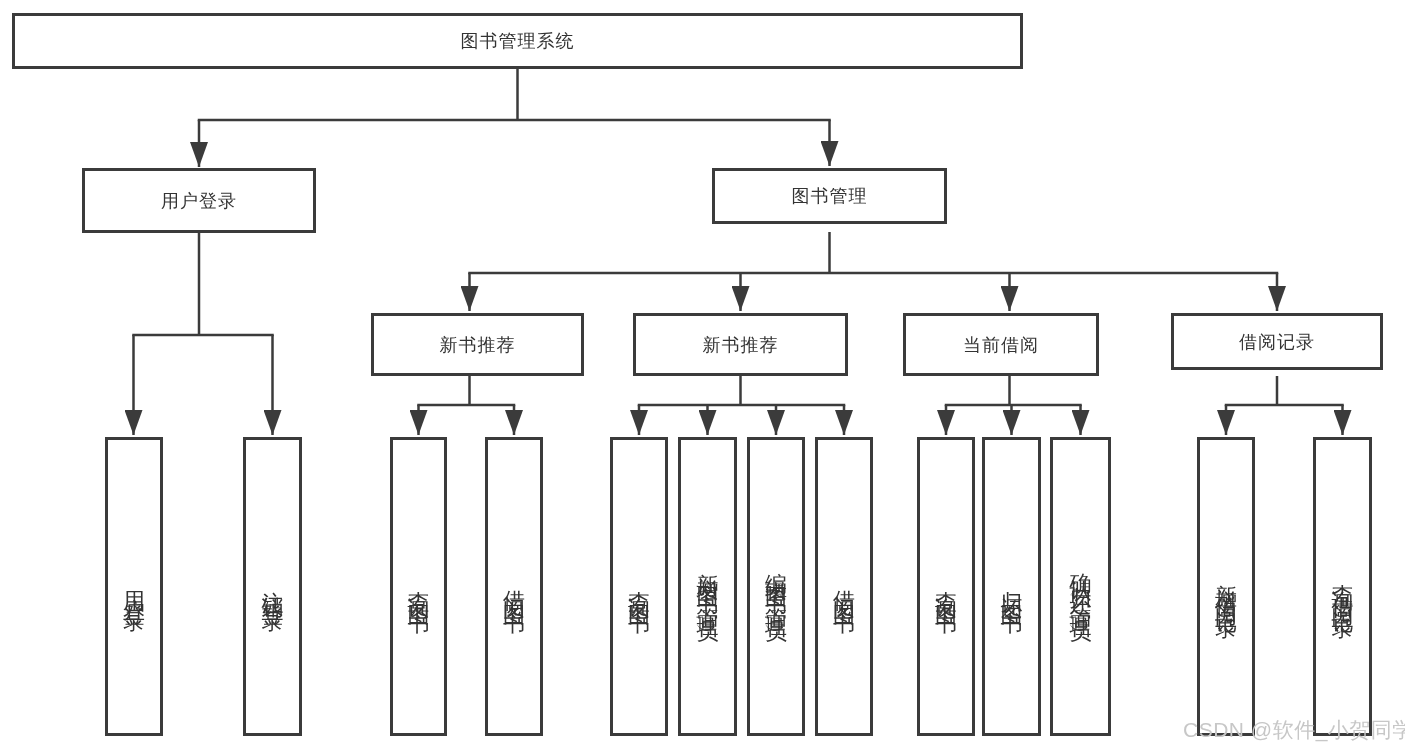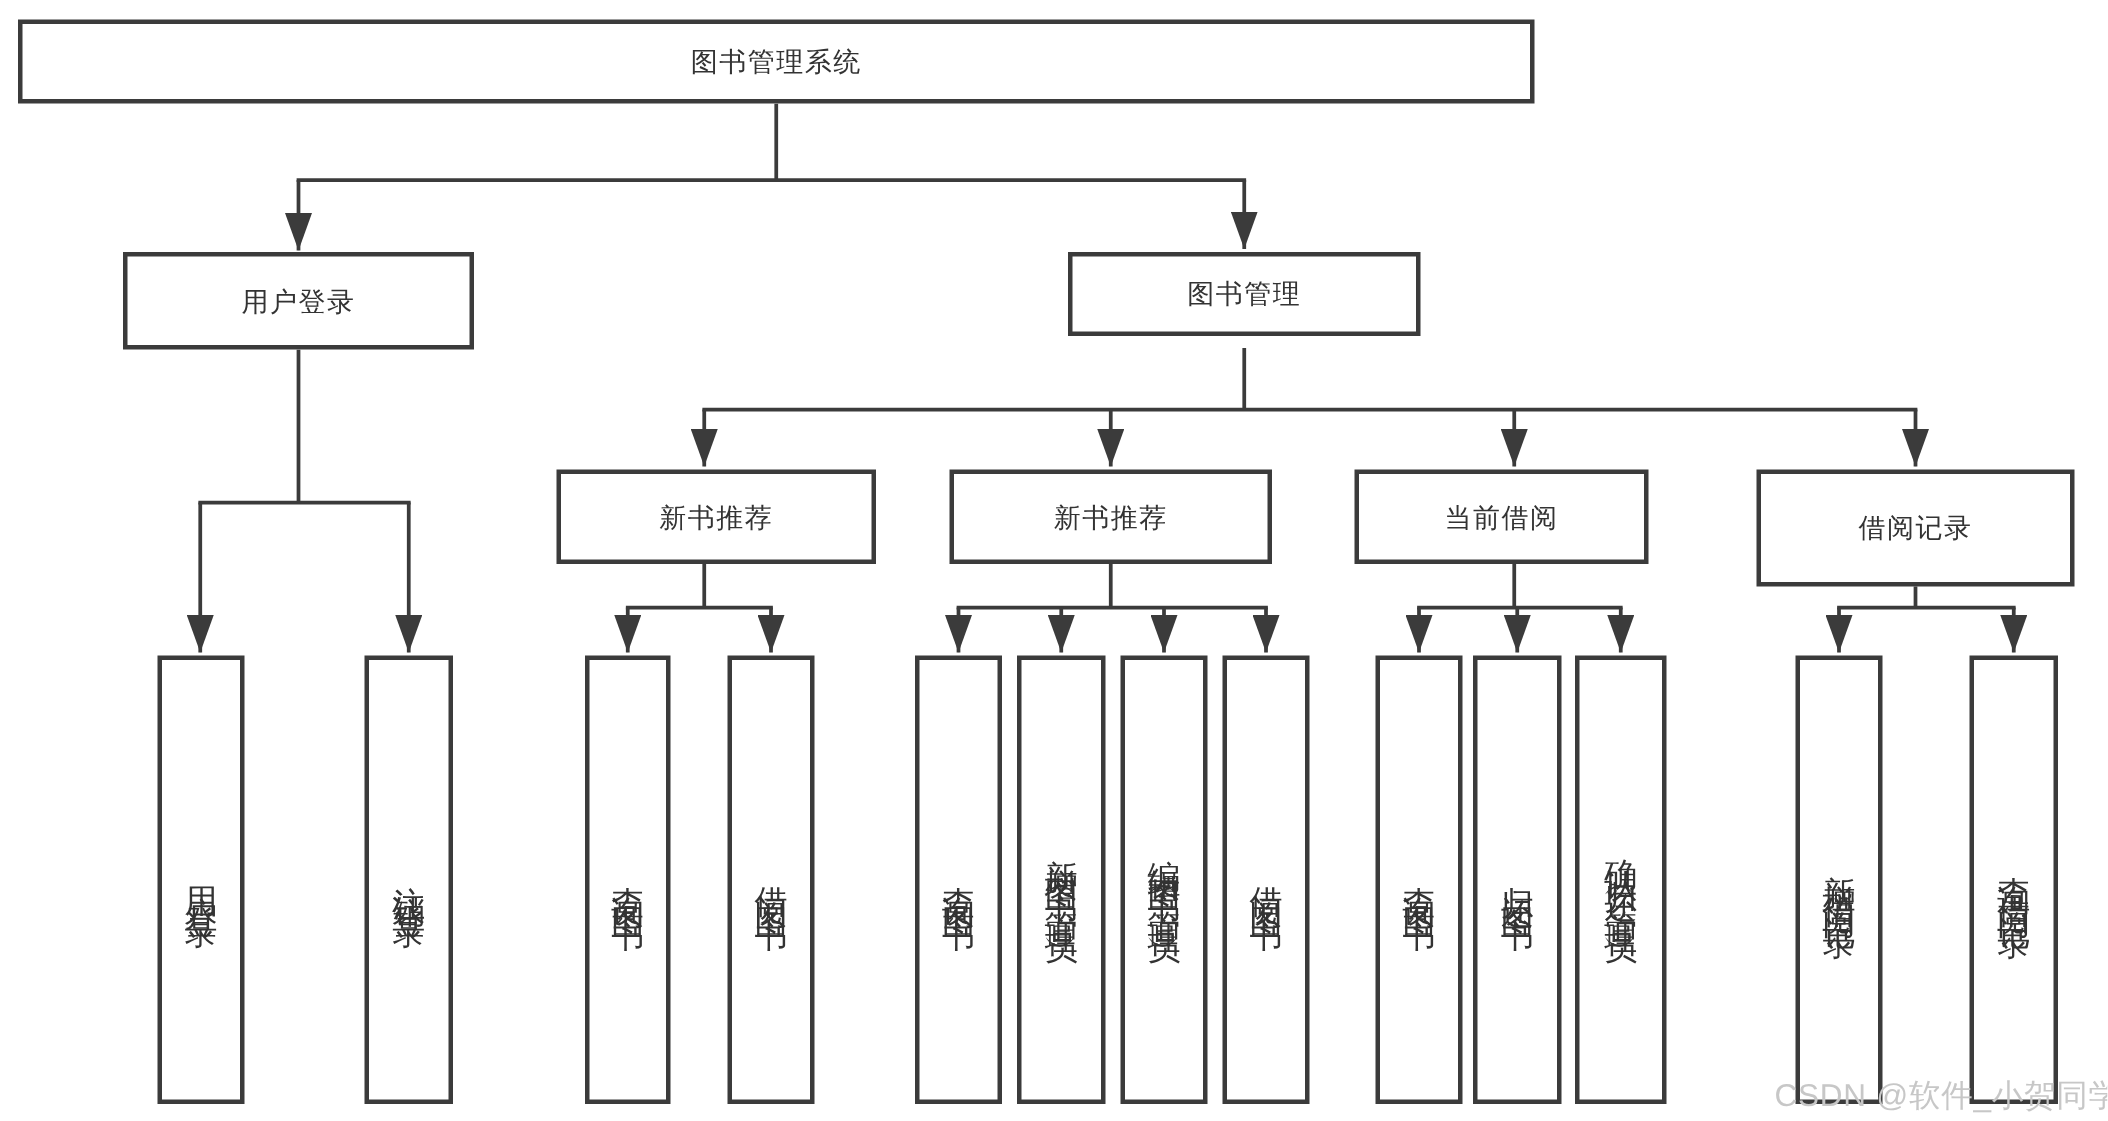--- a/index.html
+++ b/index.html
@@ -112,21 +112,21 @@
   </svg>
 
   <div class="box hbox" style="left:12px; top:13px; width:1011px; height:56px;">图书管理系统</div>
 
   <div class="box hbox" style="left:82px; top:168px; width:234px; height:65px;">用户登录</div>
   <div class="box hbox" style="left:712px; top:168px; width:235px; height:56px;">图书管理</div>
 
   <div class="box hbox" style="left:371px; top:313px; width:213px; height:63px;">新书推荐</div>
   <div class="box hbox" style="left:633px; top:313px; width:215px; height:63px;">新书推荐</div>
   <div class="box hbox" style="left:903px; top:313px; width:196px; height:63px;">当前借阅</div>
-  <div class="box hbox" style="left:1171px; top:313px; width:212px; height:78px;">借阅记录</div>
+  <div class="box hbox" style="left:1171px; top:313px; width:212px; height:57px;">借阅记录</div>
 
   <div class="box vbox" style="left:105px; top:437px; width:58px; height:299px;">用户登录</div>
   <div class="box vbox" style="left:243px; top:437px; width:59px; height:299px;">注销登录</div>
 
   <div class="box vbox" style="left:390px; top:437px; width:57px; height:299px;">查询图书</div>
   <div class="box vbox" style="left:485px; top:437px; width:58px; height:299px;">借阅图书</div>
 
   <div class="box vbox" style="left:610px; top:437px; width:58px; height:299px;">查询图书</div>
   <div class="box vbox" style="left:678px; top:437px; width:59px; height:299px;">新增图书（管理员）</div>
   <div class="box vbox" style="left:747px; top:437px; width:58px; height:299px;">编辑图书（管理员）</div>

